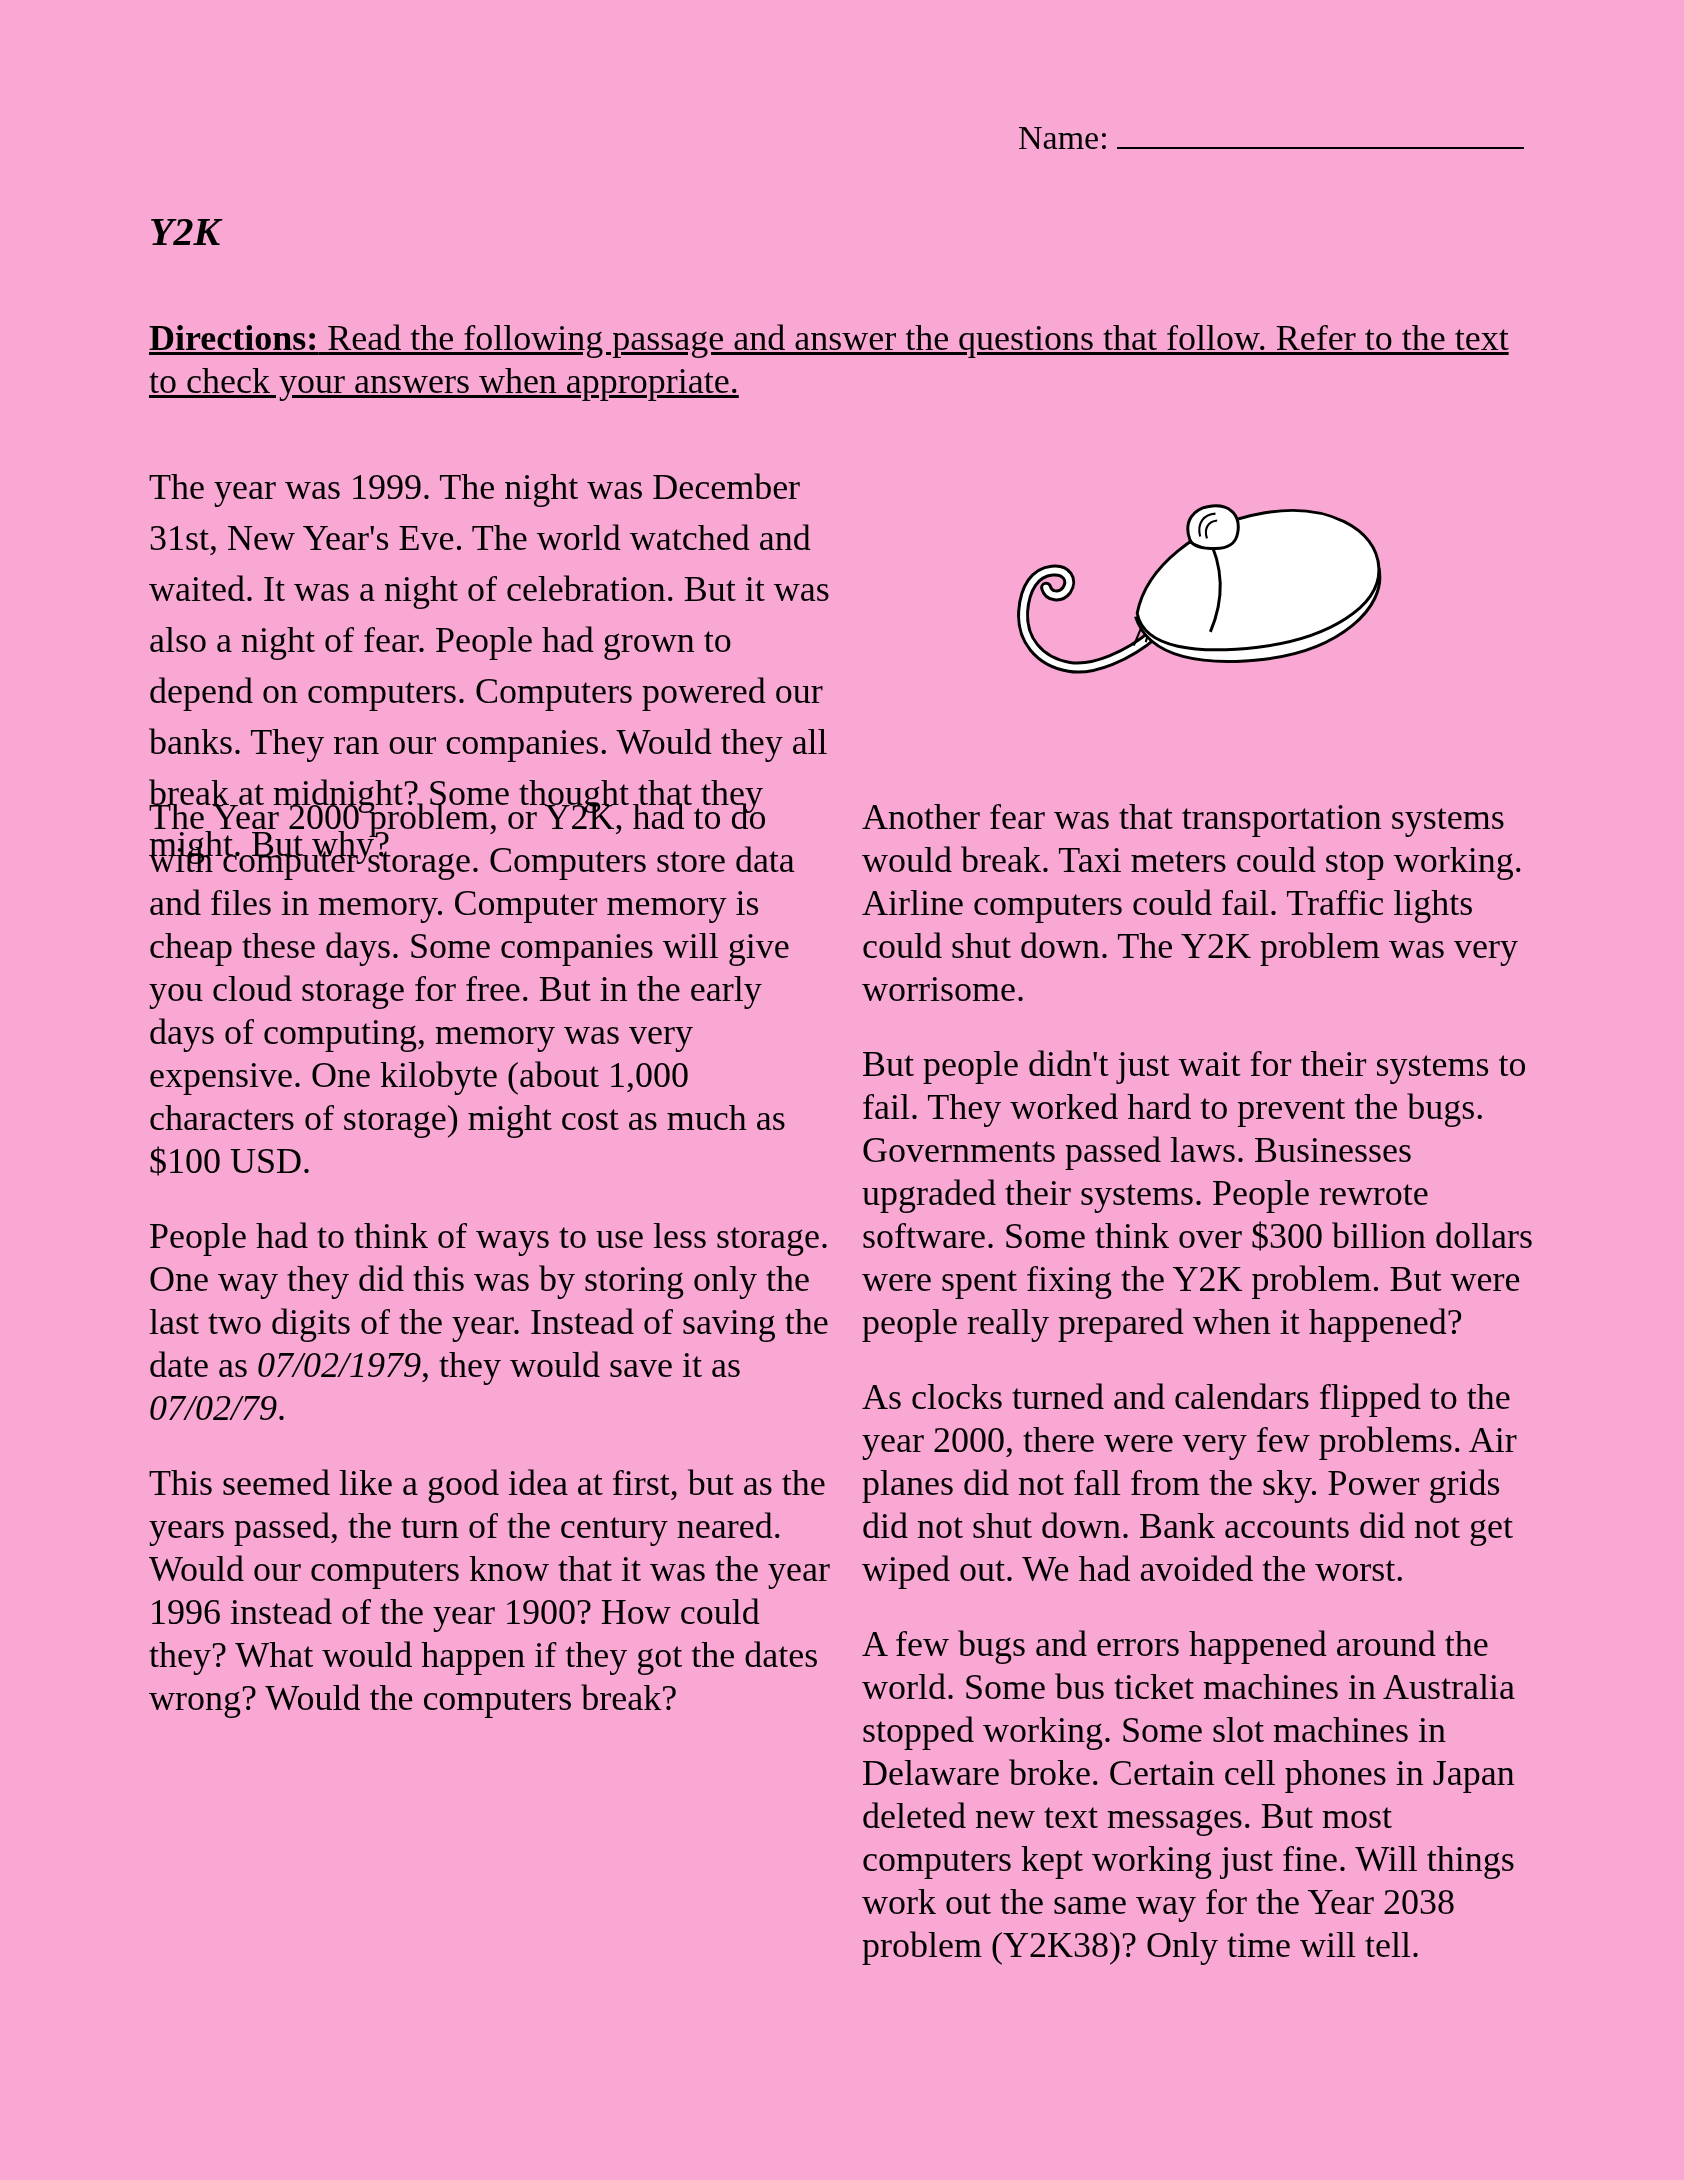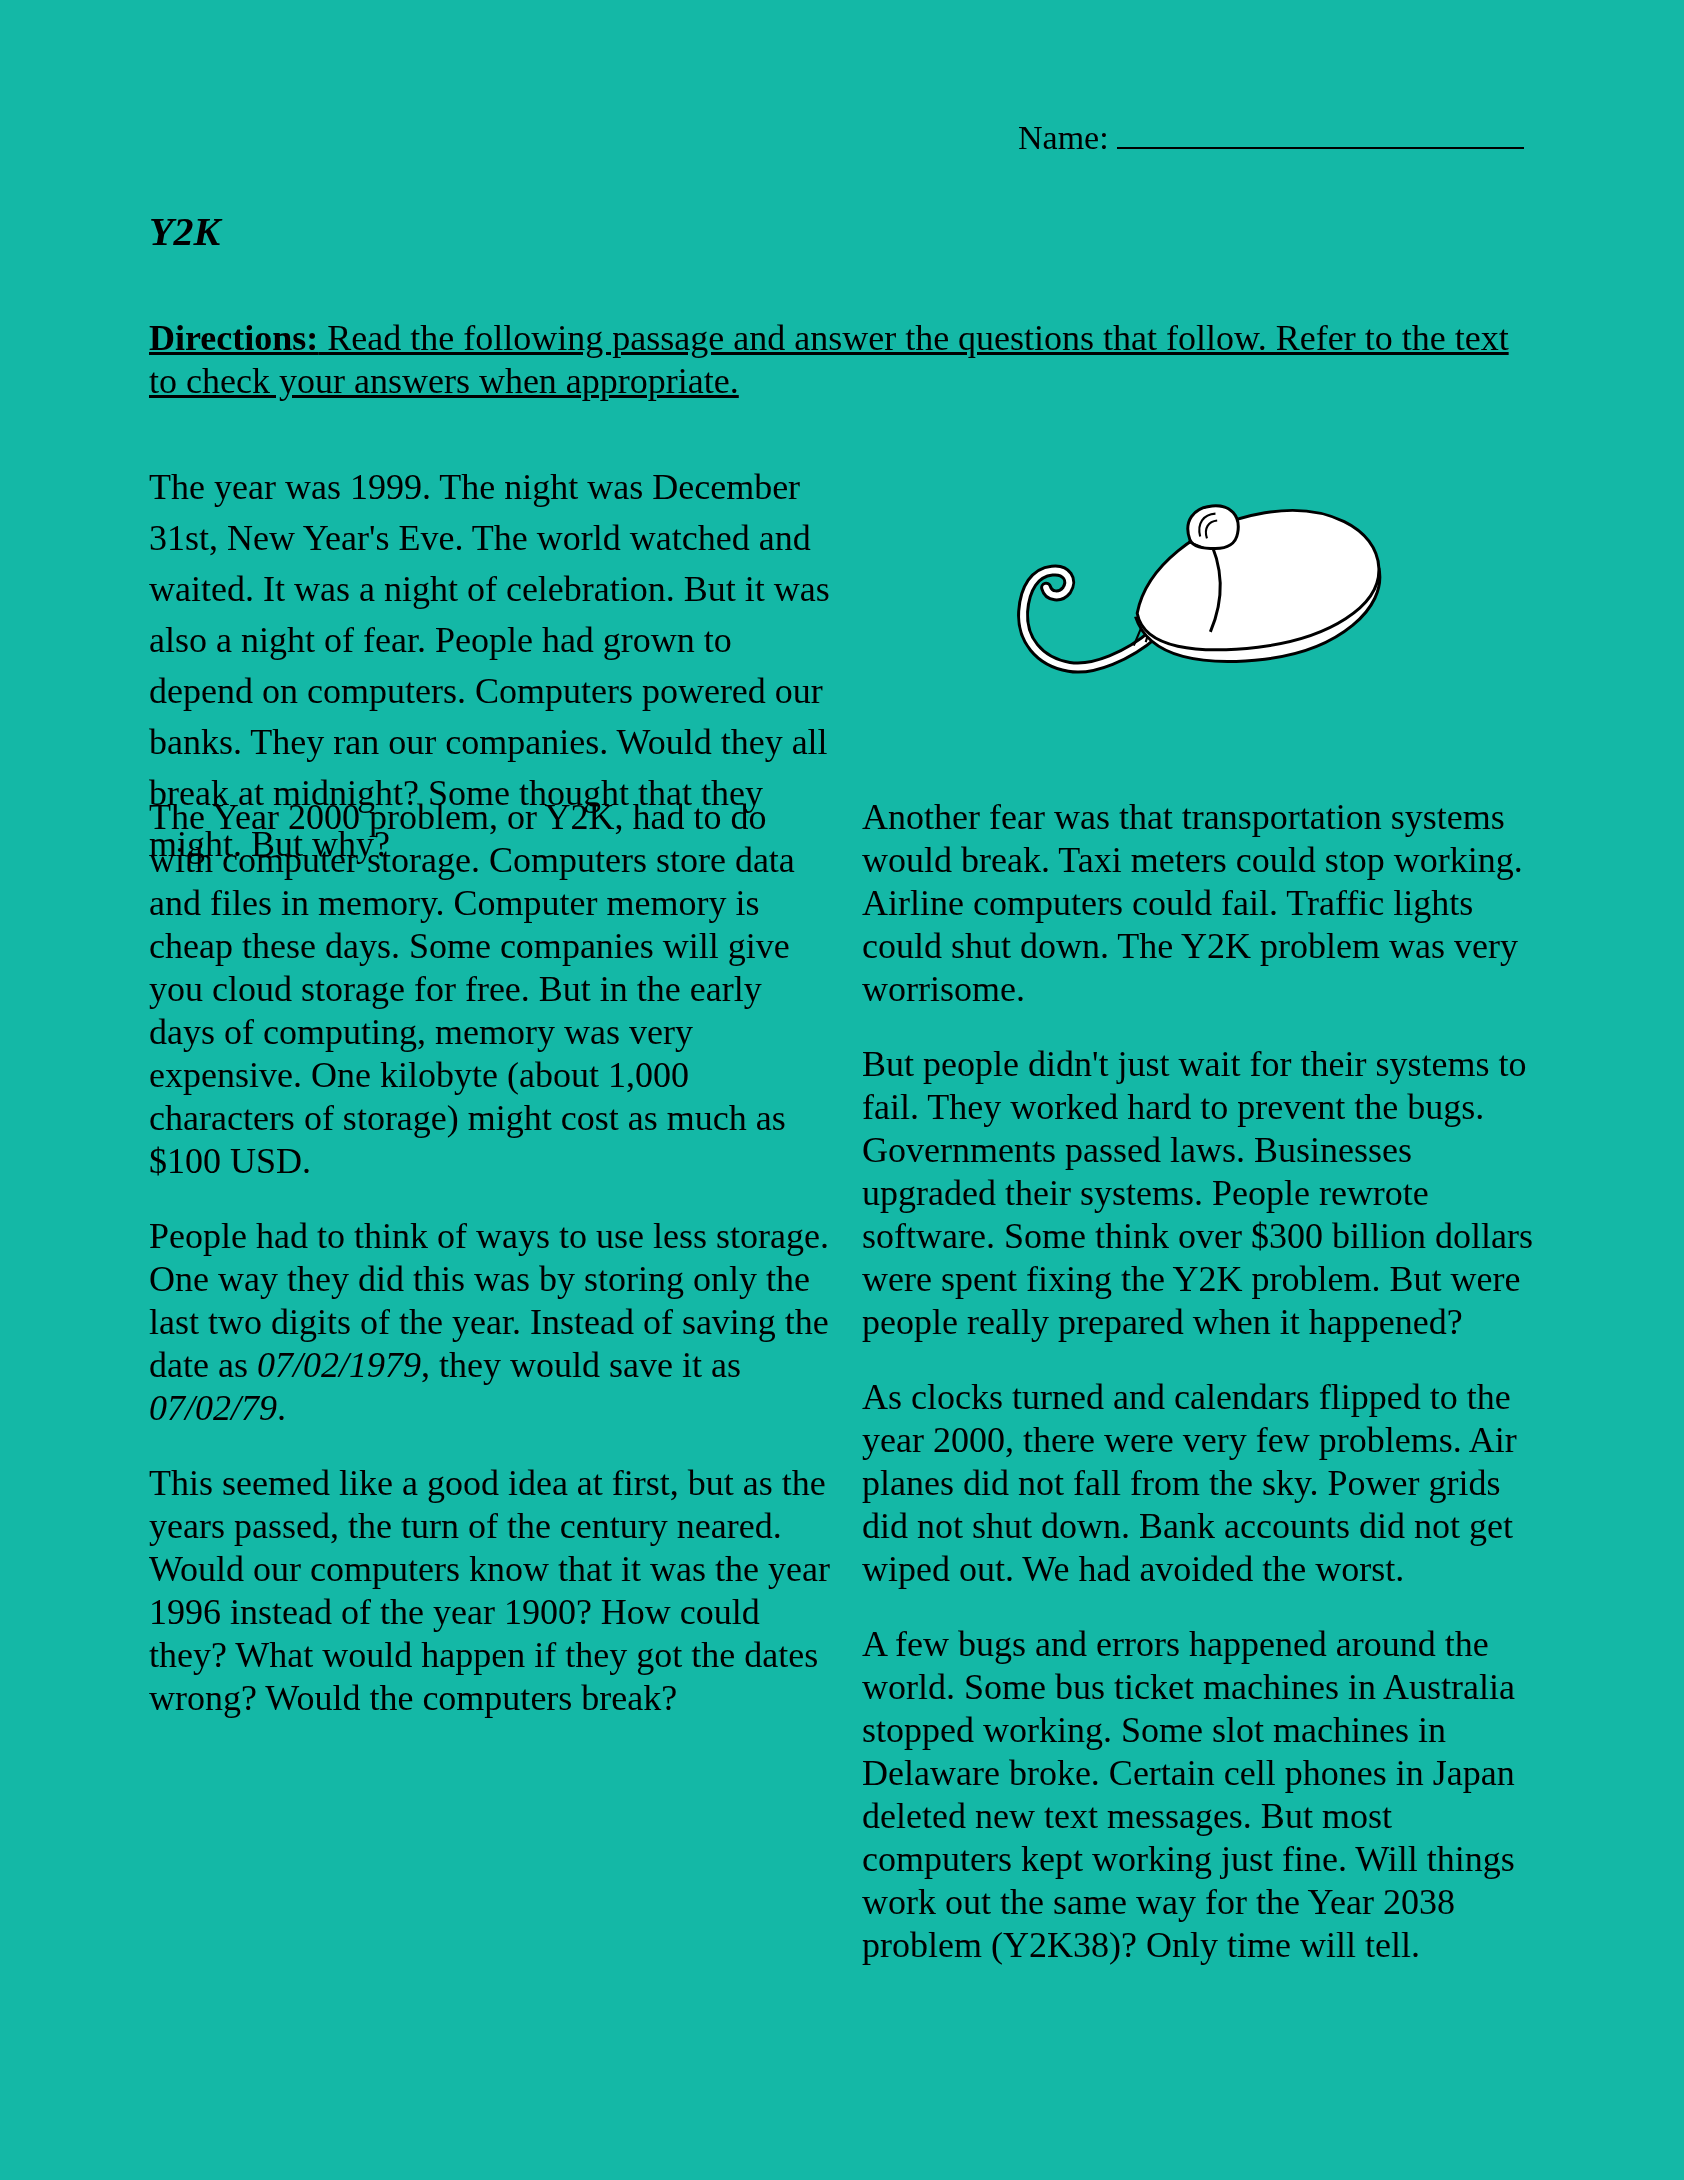--- a/index.html
+++ b/index.html
@@ -4,21 +4,21 @@
 <style>
   html, body {
     margin: 0;
     padding: 0;
     background: #ffffff;
   }
   .page {
     position: relative;
     width: 1685px;
     height: 2181px;
-    background: #14b8a6;
+    background: #f9a8d4;
     color: #000000;
     font-family: "Liberation Serif", "DejaVu Serif", serif;
     overflow: hidden;
   }
   .name-field {
     position: absolute;
     left: 1018px;
     top: 118px;
     font-size: 34px;
     line-height: 1.2;

